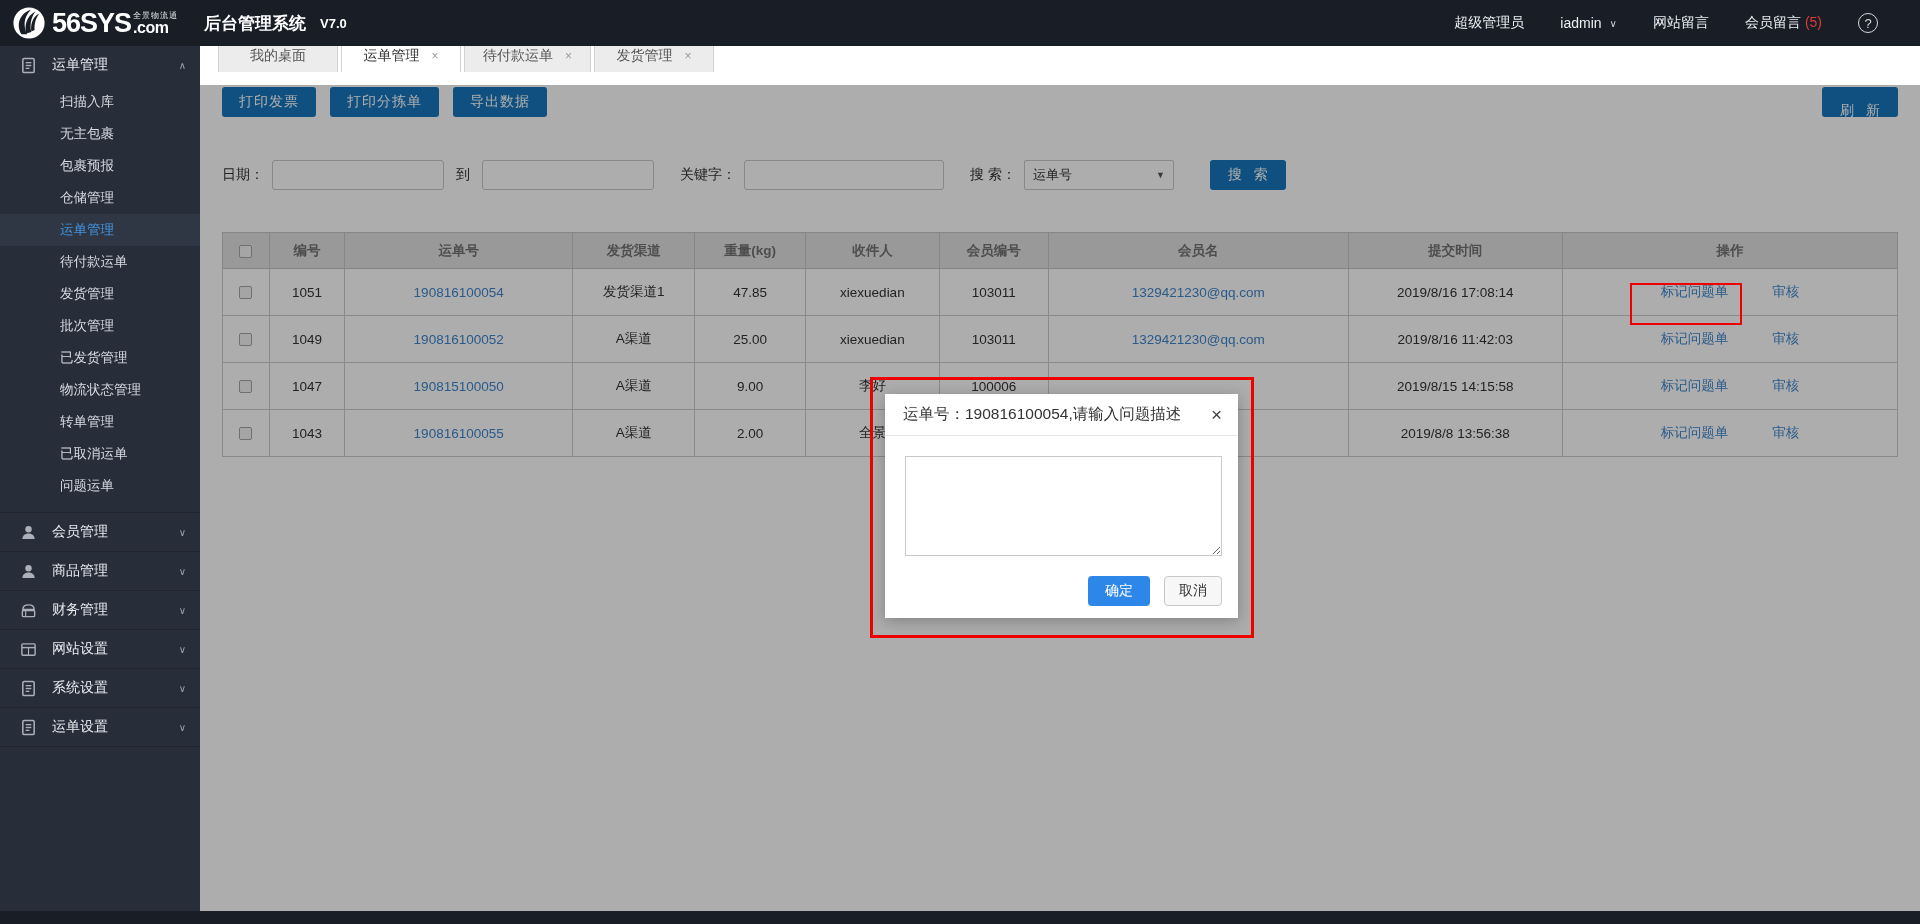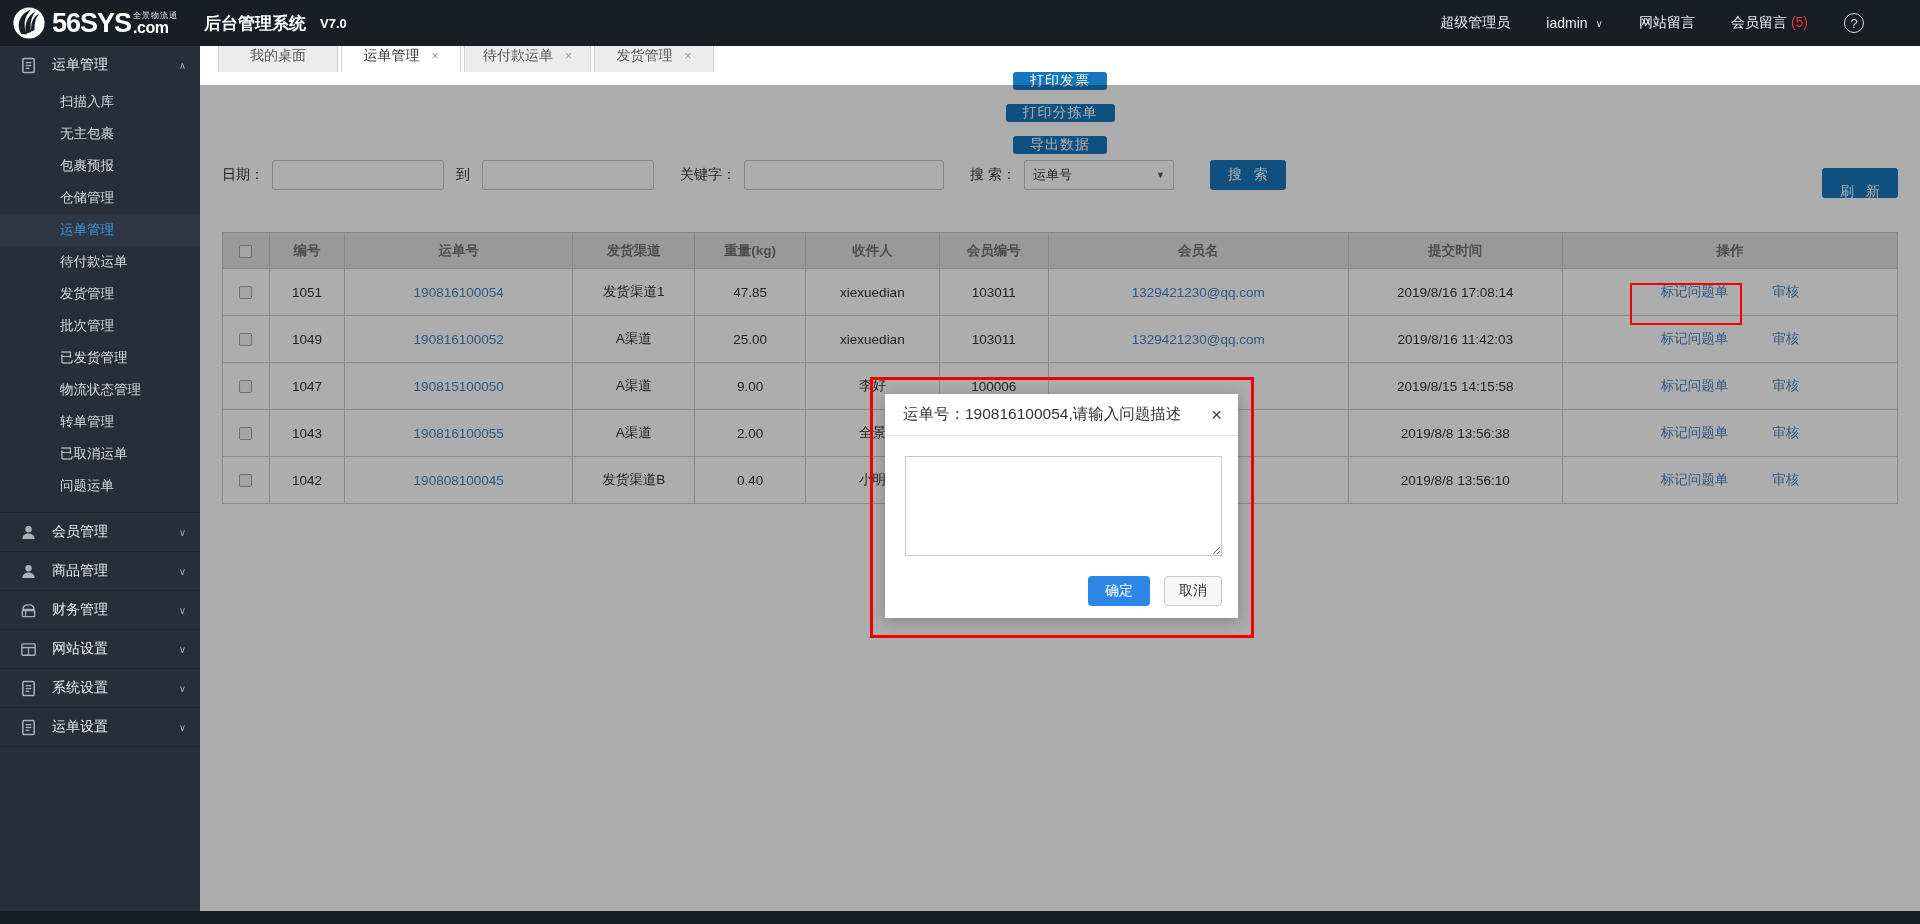--- a/index.html
+++ b/index.html
@@ -8,21 +8,21 @@
   
   .topbar { position:absolute; top:0; left:0; right:0; height:46px; background:#191d26; display:flex; align-items:center; color:#fff; z-index:10; }
   .brand { display:flex; align-items:center; margin-left:12px; }
   .brand-logo { width:34px; height:34px; margin-right:6px; }
   .brand-name { font-size:27px; font-weight:bold; letter-spacing:-1px; }
   .brand-col { display:flex; flex-direction:column; line-height:1; margin-left:2px; margin-top:2px; }
   .brand-sub { font-size:8px; color:#e7e9ec; letter-spacing:1px; }
   .brand-tld { font-size:16px; font-weight:bold; letter-spacing:-0.5px; }
   .app-title { font-size:17px; font-weight:bold; margin-left:26px; }
   .app-version { font-size:13px; margin-left:14px; font-weight:bold; }
-  .topbar-right { margin-left:auto; display:flex; align-items:center; gap:36px; margin-right:56px; font-size:14px; color:#eceef1; }
+  .topbar-right { margin-left:auto; display:flex; align-items:center; gap:36px; margin-right:42px; font-size:14px; color:#eceef1; }
   .user-menu { display:flex; align-items:center; gap:8px; cursor:pointer; }
   .chev { font-size:10px; color:#cfd3d9; }
   .msg-count { color:#e03a3a; margin-left:4px; }
   .help-circle { width:20px; height:20px; border:1.5px solid #d6d9de; border-radius:50%; display:flex; align-items:center; justify-content:center; font-size:13px; color:#d6d9de; cursor:pointer; }
 
   
   .bottom-strip { position:absolute; left:0; right:0; bottom:0; height:13px; background:#191d26; z-index:10; }
 
   
   .sidebar { position:absolute; top:46px; bottom:13px; left:0; width:200px; background:#272d39; z-index:9; }
@@ -35,21 +35,21 @@
   .side-item.active { color:#4193de; background:#303744; }
 
   
   .main { position:absolute; top:46px; left:200px; right:0; bottom:13px; background:#fff; overflow:hidden; }
 
   .tabbar { height:26px; background:#fff; display:flex; align-items:flex-end; padding-left:18px; position:relative; z-index:2; }
   .tab { height:34px; display:flex; align-items:center; padding:0 18px; margin-right:3px; background:#ececec; border:1px solid #d2d2d2; border-bottom:none; border-radius:5px 5px 0 0; font-size:14px; color:#555; cursor:pointer; min-width:120px; justify-content:center; gap:12px; }
   .tab.active { background:#fff; color:#333; }
   .tab .tclose { font-size:12px; color:#9a9a9a; cursor:pointer; }
 
-  .toolbar { height:60px; display:flex; align-items:center; padding:0 22px; gap:14px; background:#fff;flex-direction:column; }
+  .toolbar { height:60px; display:flex; align-items:center; padding:0 22px; gap:14px; background:#fff; }
   .btn-blue { background:#1777bd; color:#fff; border:none; height:30px; padding:0 17px; font-size:14px; border-radius:3px; cursor:pointer; font-family:inherit; letter-spacing:1px; }
   .btn-refresh { margin-left:auto; letter-spacing:4px; padding:15px 14px 0 18px; }
 
   .filters { margin-top:28px; padding:0 22px; display:flex; align-items:center; font-size:14px; color:#333; }
   .filters label { margin-right:8px; }
   .f-input { height:30px; border:1px solid #c9c9c9; border-radius:3px; background:#fff; outline:none; font-size:13px; padding:0 8px; font-family:inherit; }
   .f-date { width:172px; }
   .f-to { margin:0 12px; }
   .f-kw-label { margin-left:26px; }
   .f-kw { width:200px; }
@@ -351,37 +351,20 @@
           <td></td>
           <td><a class="tlink"></a></td>
           <td>2019/8/8 13:56:38</td>
           <td>
               <span class="acts">
                 <a class="tlink">标记问题单</a>
                 <a class="tlink">审核</a>
               </span>
             </td>
         </tr>
-        <tr>
-          <td><span class="cb"></span></td>
-          <td>1042</td>
-          <td><a class="tlink">190808100045</a></td>
-          <td>发货渠道B</td>
-          <td>0.40</td>
-          <td>小明</td>
-          <td></td>
-          <td><a class="tlink"></a></td>
-          <td>2019/8/8 13:56:10</td>
-          <td>
-              <span class="acts">
-                <a class="tlink">标记问题单</a>
-                <a class="tlink">审核</a>
-              </span>
-            </td>
-        </tr>
       </tbody>
     </table>
   </div>
 
 
   <div class="dim"></div>
 </div>
 
 <div class="anno-action"></div>
 

